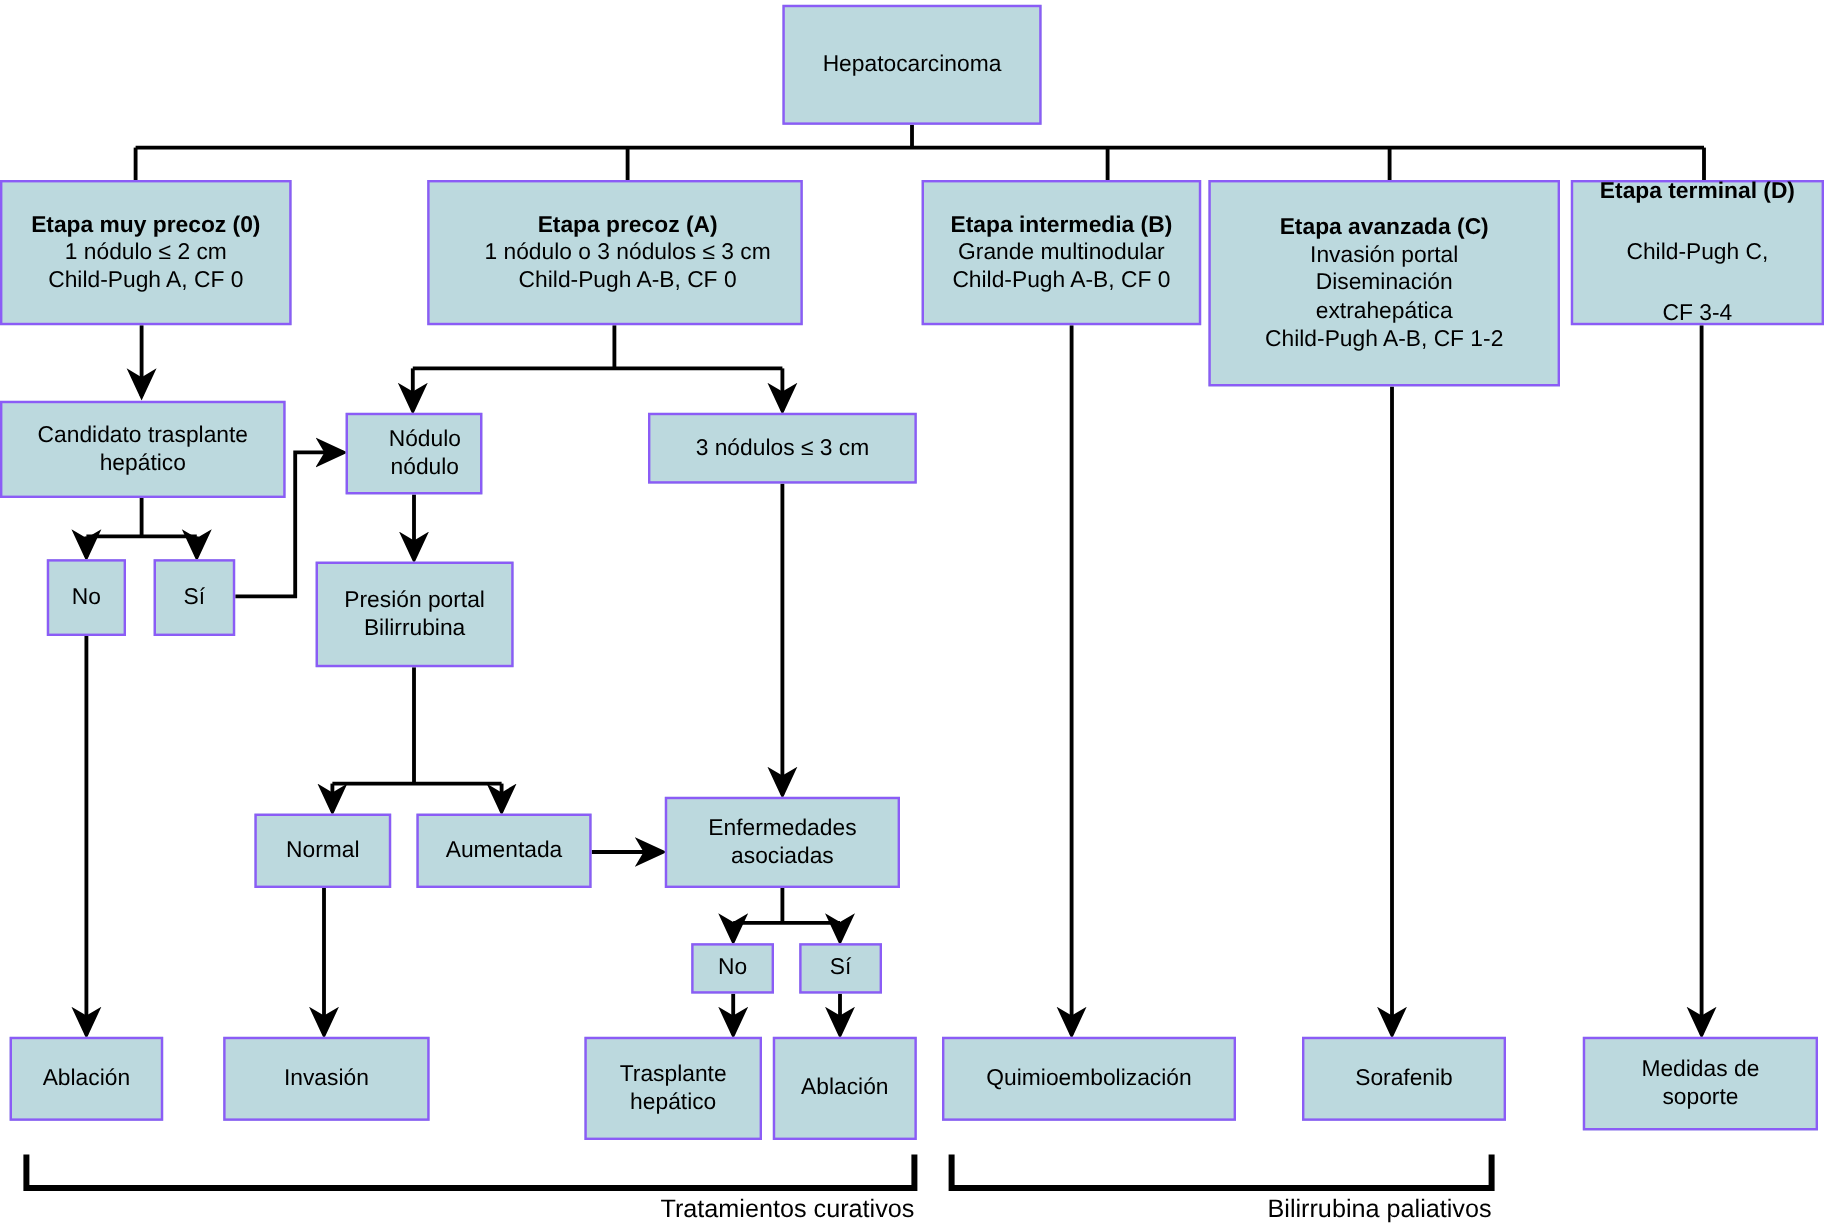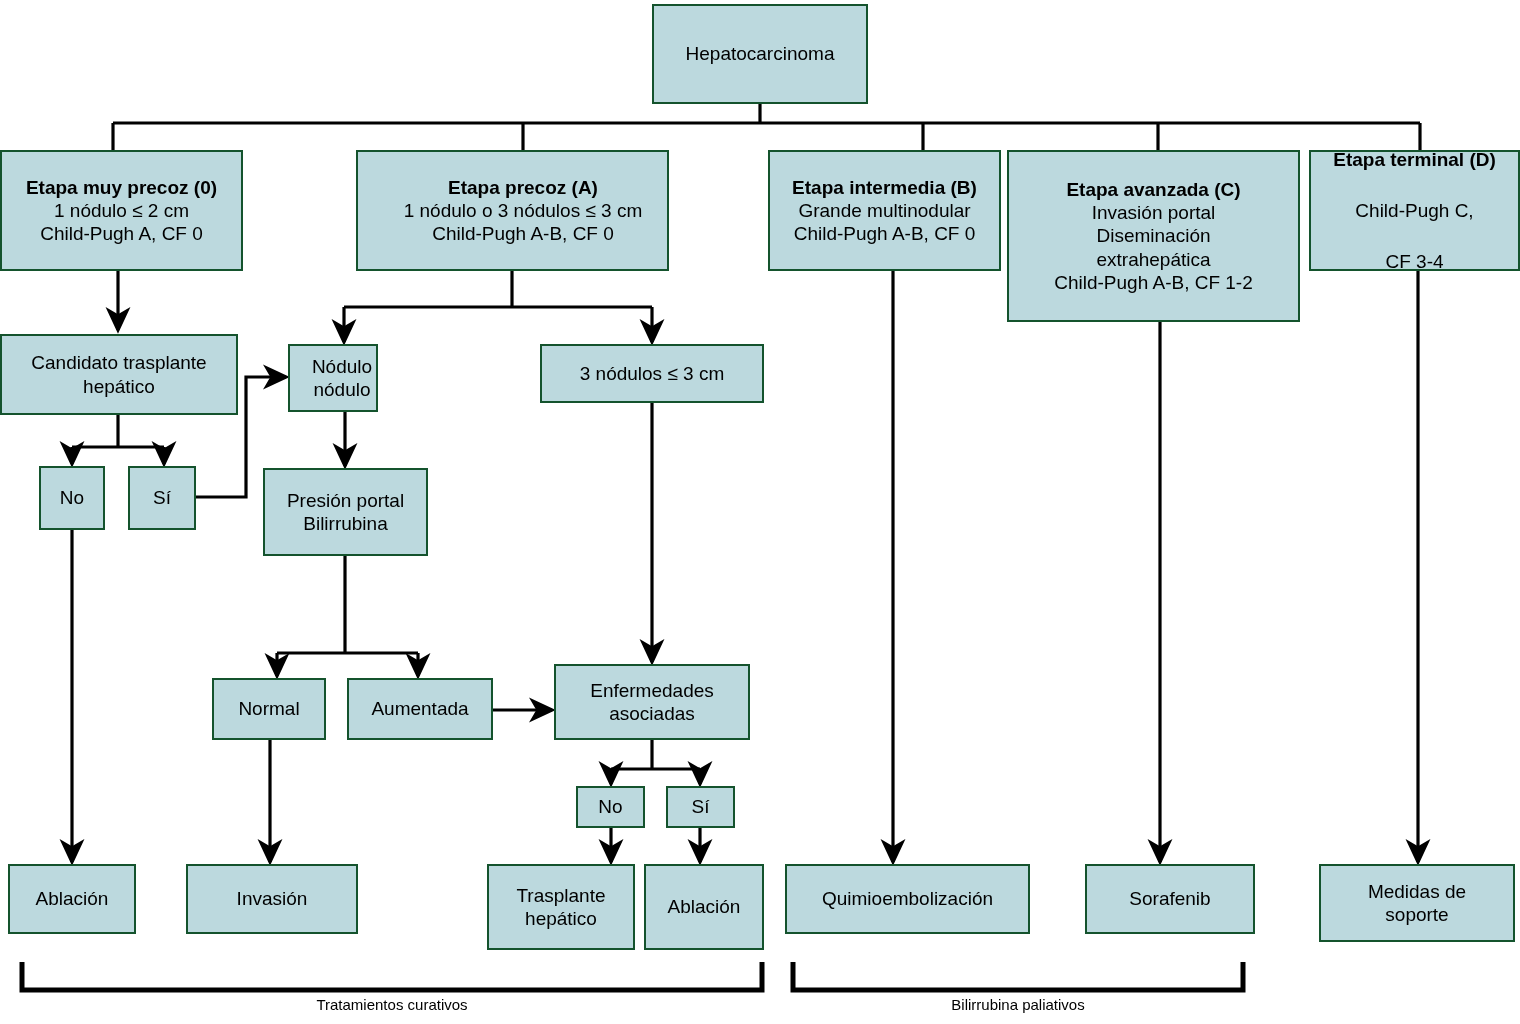--- a/index.html
+++ b/index.html
@@ -13,21 +13,21 @@
     width:1520px;
     height:1024px;
     background:#ffffff;
     overflow:hidden;
   }
   
   .node{
     position:absolute;
     box-sizing:border-box;
     background:#bcd9de;
-    border:2px solid #14532d;
+    border:2px solid #8b5cf6;
     display:flex;
     flex-direction:column;
     align-items:center;
     justify-content:center;
     text-align:center;
     line-height:1.22;
     font-size:19px;
     padding:2px 6px;
   }
   .node .ttl{font-weight:bold;}
@@ -36,22 +36,22 @@
   .node.stage{font-size:19px;}
   
   #wires{
     position:absolute;
     left:0;top:0;
     width:1520px;height:1024px;
     pointer-events:none;
   }
   .cap{
     position:absolute;
-    font-size:15px;
-    text-align:center;
+    font-size:21px;
+    text-align:right;
     white-space:nowrap;
   }
 </style>
 </head>
 <body>
 
 <div id="canvas">
 
   <svg id="wires" viewBox="0 0 1520 1024" width="1520" height="1024" xmlns="http://www.w3.org/2000/svg">
     <defs>
@@ -162,21 +162,21 @@
   </div>
 
   <div class="node small" style="left:39px;top:466px;width:66px;height:64px;">
     <span class="ln">No</span>
   </div>
 
   <div class="node small" style="left:128px;top:466px;width:68px;height:64px;">
     <span class="ln">Sí</span>
   </div>
 
-  <div class="node" style="left:288px;top:344px;width:90px;height:68px;padding-left:24px;">
+  <div class="node" style="left:288px;top:344px;width:114px;height:68px;padding-left:24px;">
     <span class="ln">Nódulo</span>
     <span class="ln">nódulo</span>
   </div>
 
   <div class="node" style="left:540px;top:344px;width:224px;height:59px;">
     <span class="ln">3 nódulos ≤ 3 cm</span>
   </div>
 
   <div class="node" style="left:263px;top:468px;width:165px;height:88px;">
     <span class="ln">Presión portal</span>

